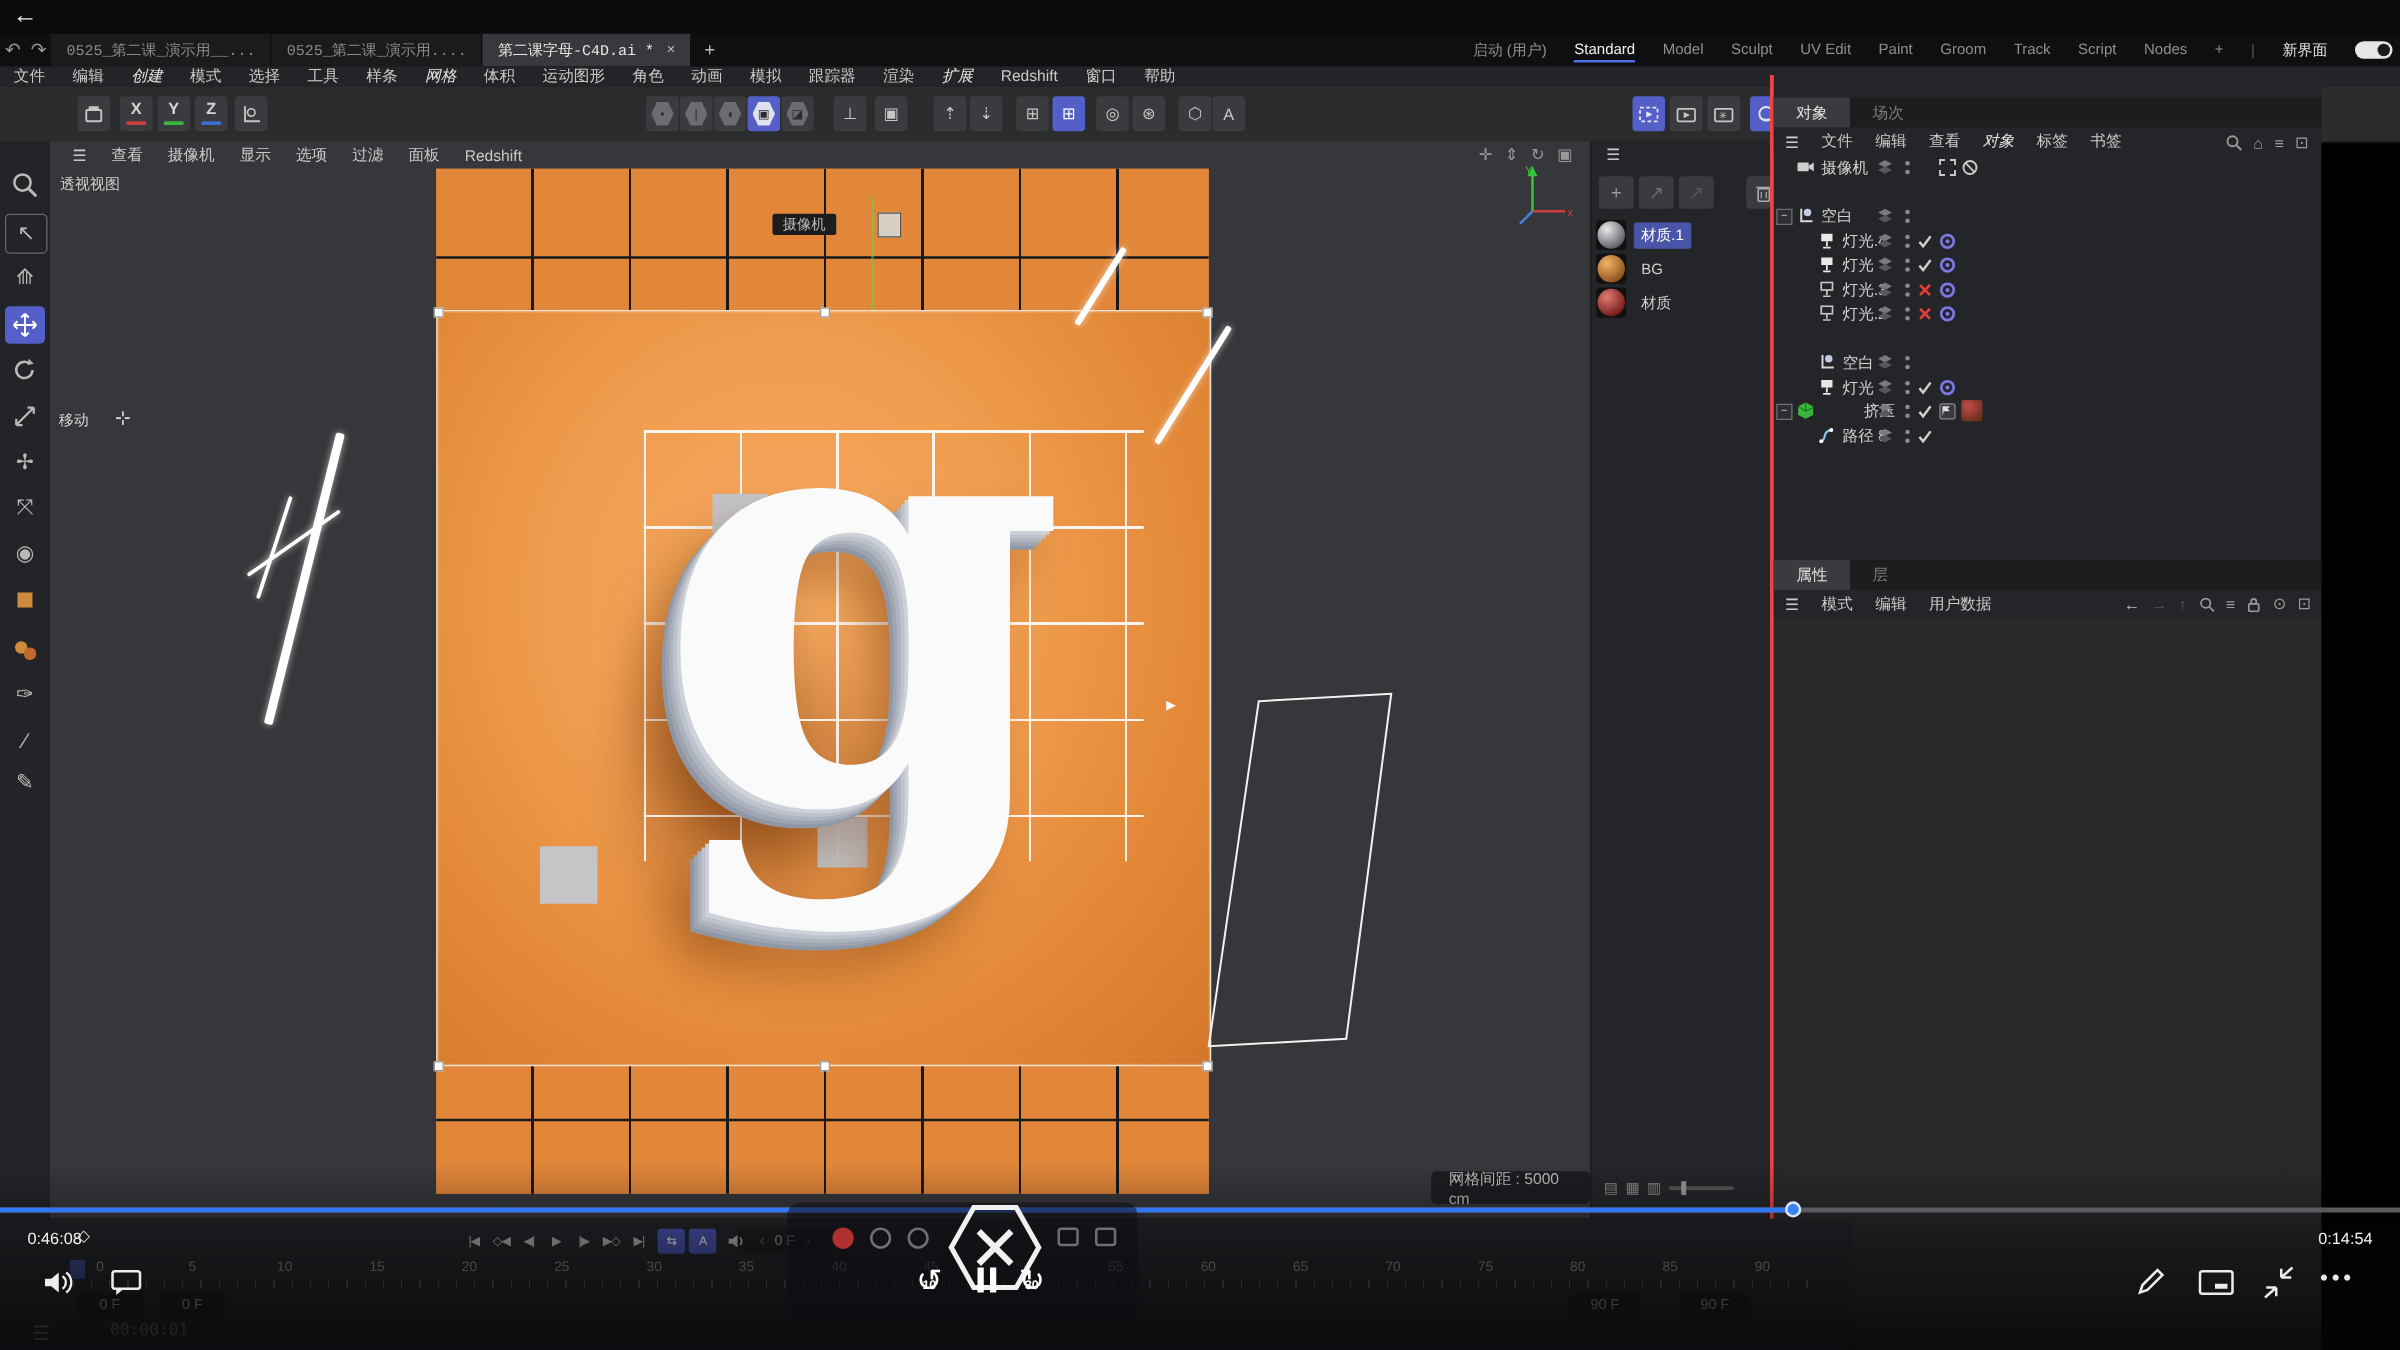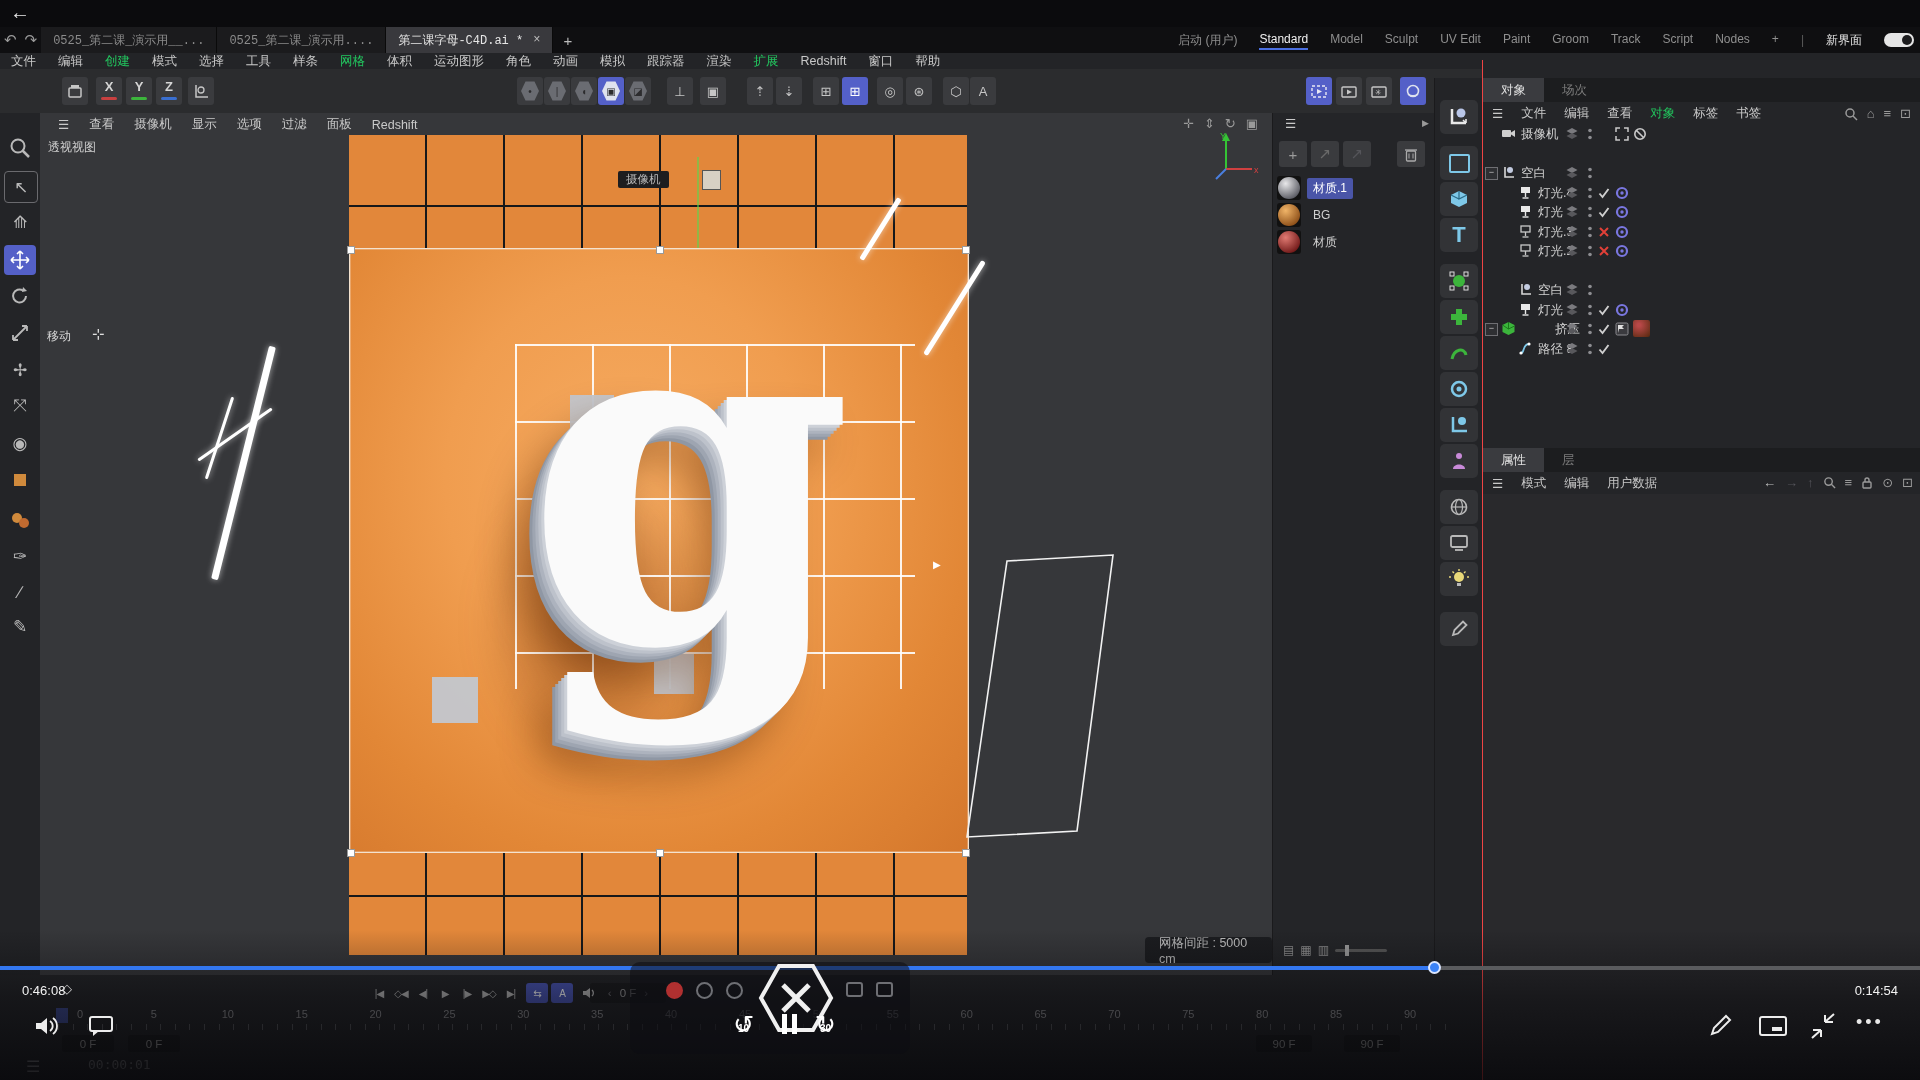--- a/index.html
+++ b/index.html
@@ -21,21 +21,21 @@
   .ftab .closex{margin-left:10px;color:#bdbdbd;font-size:12px;}
   .addtab{color:#bdbdbd;font-size:15px;padding:0 10px;}
   #workspaces{position:absolute;right:6px;top:27px;height:26px;display:flex;align-items:center;gap:22px;font-size:12px;color:#8f8f8f;}
   .ws{padding:2px 0;white-space:nowrap;}
   .ws.active{color:#f0f0f0;border-bottom:2px solid #4a6fe0;}
   #newui-toggle{width:30px;height:14px;border-radius:8px;background:#e6e6e6;position:relative;}
   #newui-toggle .knob{position:absolute;right:2px;top:2px;width:10px;height:10px;border-radius:50%;background:#1c1c1e;}
 
   #menubar{left:0;top:53px;width:1920px;height:16px;background:#232427;display:flex;align-items:center;gap:0;font-size:12.5px;}
   .menu-item{padding:0 11px;color:#c9c9c9;white-space:nowrap;}
-  .menu-item.hl{color:#22c55e;}
+  .menu-item.hl{color:#e5e5e5;font-style:italic;}
 
   
   #toolbar{left:0;top:69px;width:1920px;height:44px;background:#2b2c2e;border-bottom:1px solid #1a1a1c;}
   .tbtn{position:absolute;top:8px;width:26px;height:28px;background:#3a3b3e;border-radius:3px;display:flex;align-items:center;justify-content:center;color:#c6c6c6;font-size:13px;}
   .tbtn.blue{background:#5460c8;color:#fff;}
   .hexin{width:18px;height:20px;background:#6a6c72;clip-path:polygon(25% 3%,75% 3%,100% 50%,75% 97%,25% 97%,0 50%);display:flex;align-items:center;justify-content:center;font-size:10px;color:#2c2c2e;}
   .tbtn.blue .hexin{background:#dfe2ee;}
   .axisbtn{position:absolute;top:8px;width:26px;height:28px;background:#3a3b3e;border-radius:3px;color:#d5d5d5;font-size:13px;font-weight:bold;text-align:center;}
   .axisbtn .ltr{line-height:20px;}
   .axisbtn .bar{height:3px;margin:0 5px;border-radius:2px;}
@@ -90,21 +90,21 @@
   .mat-name.sel{background:#4a55a8;color:#fff;}
   #mat-bottom{position:absolute;left:10px;top:830px;display:flex;align-items:center;gap:6px;color:#8b8b8b;font-size:12px;}
   #mat-slider{width:52px;height:3px;background:#555;position:relative;border-radius:2px;}
   #mat-slider .mh{position:absolute;left:10px;top:-4px;width:4px;height:11px;background:#999;}
 
   
   #rightstrip{left:1434px;top:78px;width:48px;height:897px;background:#232427;border-left:1px solid #1a1a1c;}
   .rtool{position:absolute;left:5px;width:38px;height:34px;background:#323336;border-radius:5px;display:flex;align-items:center;justify-content:center;font-size:18px;}
 
   
-  #rightpanels{left:1482px;top:60px;width:438px;height:1020px;background:#242528;border-left:1px solid #ef4444;}
+  #rightpanels{left:1416px;top:60px;width:438px;height:1020px;background:#242528;border-left:3px solid #ef4444;}
   .ptabs{position:absolute;left:0;width:438px;height:24px;background:#1c1d1f;display:flex;}
   .ptab{padding:4px 18px;font-size:12.5px;color:#7c7c7c;}
   .ptab.active{background:#3a3b3f;color:#e2e2e2;}
   .pmenu{position:absolute;left:0;width:438px;height:22px;display:flex;align-items:center;font-size:12.5px;color:#c4c4c4;background:#242528;}
   .pmenu .menu-item{padding:0 9px;}
   .pmenu-icons{position:absolute;display:flex;gap:9px;color:#9a9a9a;font-size:13px;align-items:center;}
   #om-tree{position:absolute;left:0;top:64px;width:438px;height:384px;}
   .om-row{position:absolute;left:0;width:438px;height:19px;}
   .om-exp{position:absolute;top:4px;width:11px;height:11px;border:1px solid #6f6f73;background:#2e2f32;color:#c9c9c9;font-size:9px;line-height:9px;text-align:center;}
   .om-ico{position:absolute;top:2px;width:15px;height:15px;}

